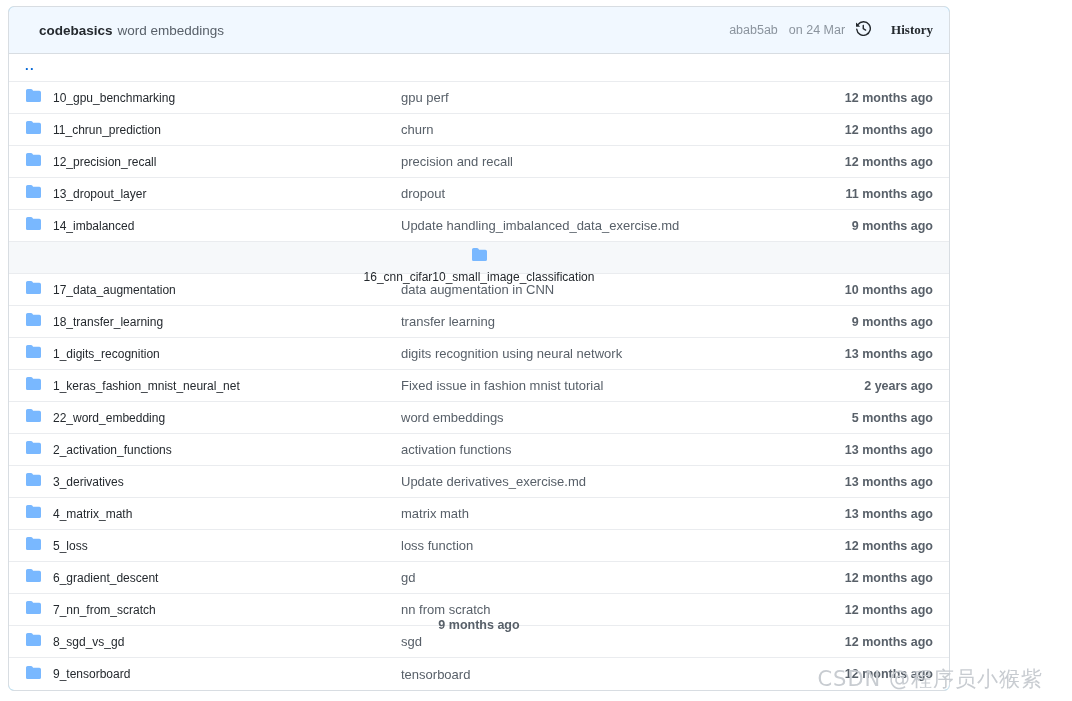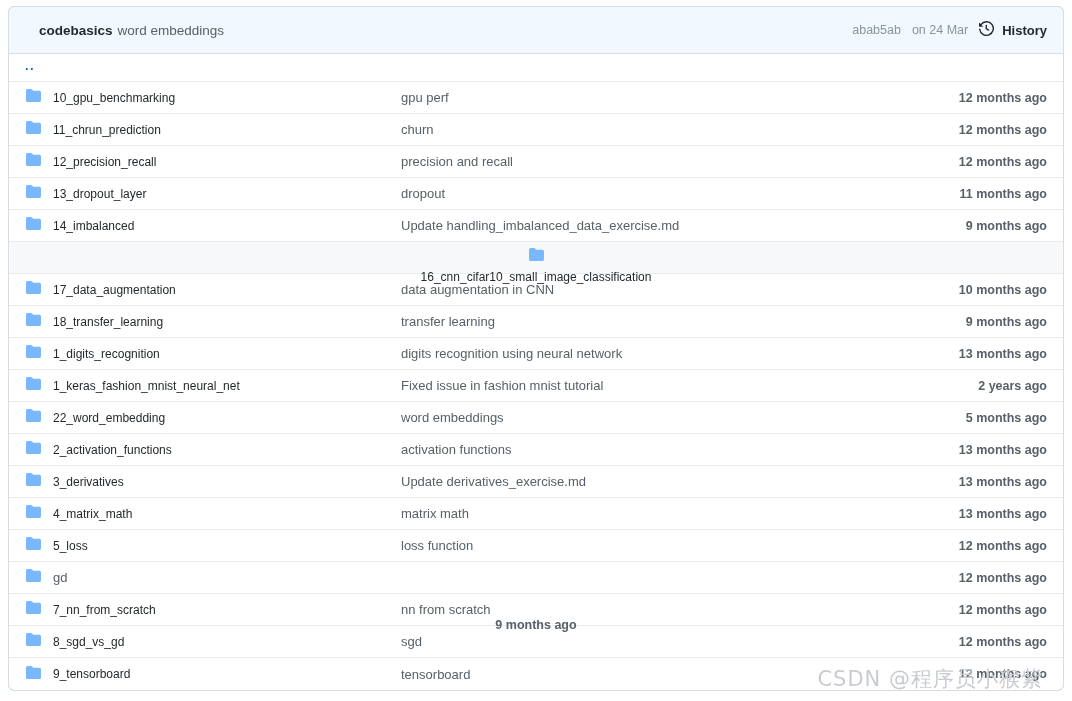--- a/index.html
+++ b/index.html
@@ -14,21 +14,21 @@
 
   #file-browser {
     position: relative;
     width: 1072px;
     height: 701px;
     background: #ffffff;
     padding: 6px 8px 0 8px;
   }
 
   .file-table {
-    width: 1056px;
+    width: 942px;
     border: 1px solid #d8dde2;
     border-radius: 6px;
     overflow: hidden;
     background: #7dd3fc;
   }
 
   
   .table-header {
     display: flex;
     align-items: center;
@@ -71,25 +71,26 @@
   }
 
   .commit-date {
     color: #8b949e;
     font-size: 12.5px;
   }
 
   .history-link {
     display: flex;
     align-items: center;
-    gap: 8px;
+    gap: 20px;
     color: #24292e;
     font-weight: bold;
     font-size: 13px;
     cursor: pointer;
+    font-family: Liberation Serif, serif;
   }
 
   .history-icon { display: block; }
 
   
   .parent-row {
     height: 28px;
     display: flex;
     align-items: center;
     padding-left: 16px;
@@ -354,20 +355,21 @@
           <div class="cell-name">5_loss</div>
           <div class="cell-message">loss function</div>
           <div class="cell-age">12 months ago</div>
         </div>
         <div class="file-row">
           <div class="cell-icon">
             <span class="folder-icon"><svg width="17" height="15" viewBox="0 0 16 16" fill="#79b8ff" aria-hidden="true">
                 <path d="M1.75 1A1.75 1.75 0 0 0 0 2.75v10.5C0 14.216.784 15 1.75 15h12.5A1.75 1.75 0 0 0 16 13.25v-8.5A1.75 1.75 0 0 0 14.25 3h-6.5a.25.25 0 0 1-.2-.1l-.9-1.2C6.317 1.26 5.844 1 5.35 1H1.75Z"></path>
               </svg></span>
           </div>
+          <div class="cell-name">6_gradient_descent</div>
           <div class="cell-message">gd</div>
           <div class="cell-age">12 months ago</div>
         </div>
         <div class="file-row">
           <div class="cell-icon">
             <span class="folder-icon"><svg width="17" height="15" viewBox="0 0 16 16" fill="#79b8ff" aria-hidden="true">
                 <path d="M1.75 1A1.75 1.75 0 0 0 0 2.75v10.5C0 14.216.784 15 1.75 15h12.5A1.75 1.75 0 0 0 16 13.25v-8.5A1.75 1.75 0 0 0 14.25 3h-6.5a.25.25 0 0 1-.2-.1l-.9-1.2C6.317 1.26 5.844 1 5.35 1H1.75Z"></path>
               </svg></span>
           </div>
           <div class="cell-name">7_nn_from_scratch</div>

